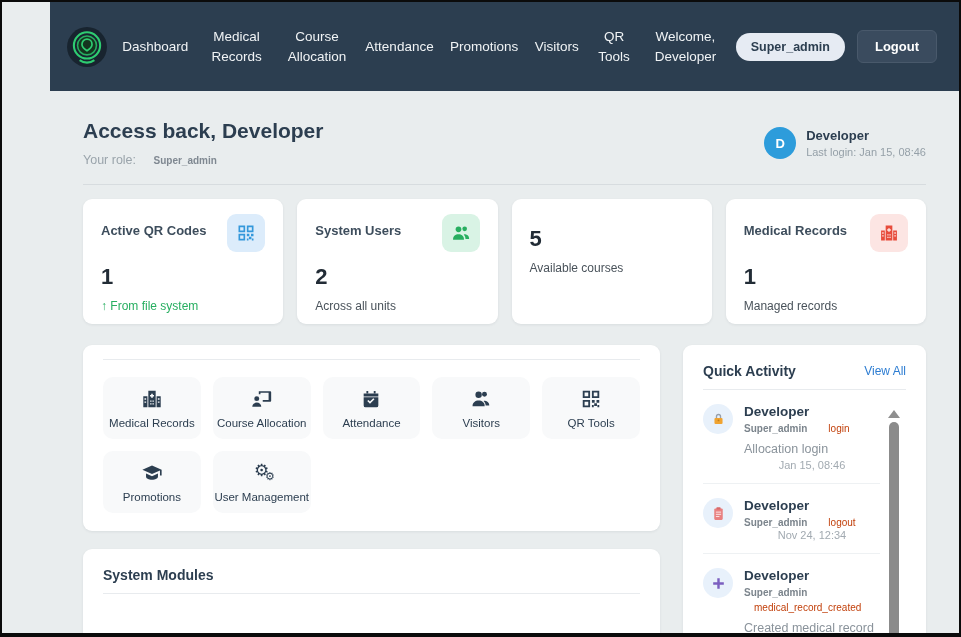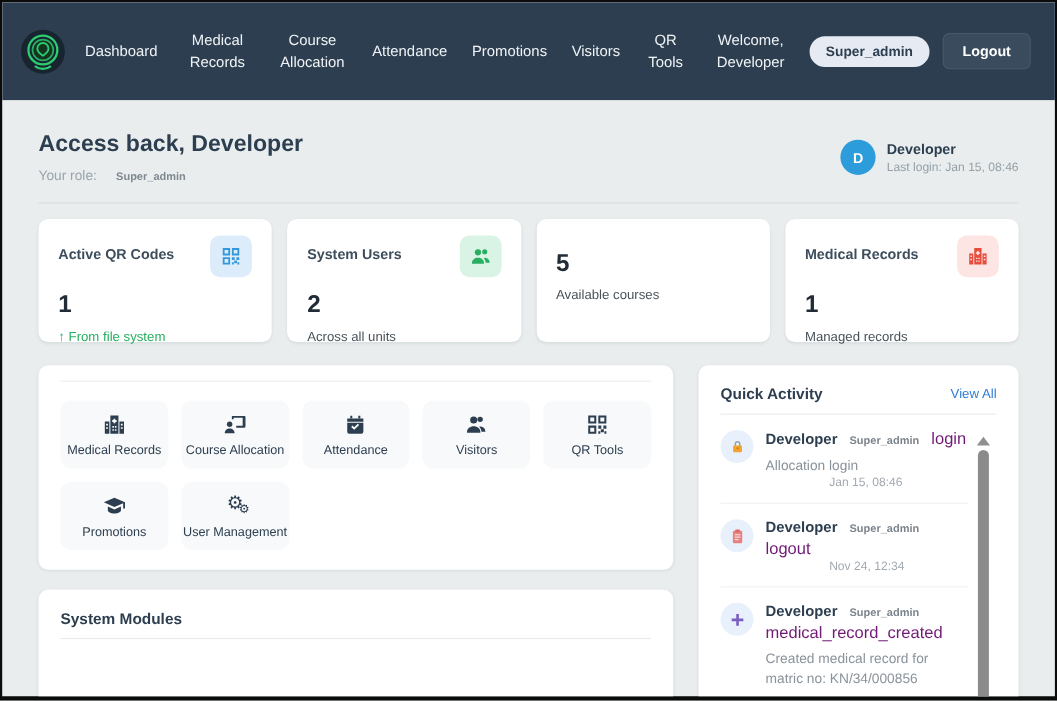--- a/index.html
+++ b/index.html
@@ -1,19 +1,19 @@
 <!DOCTYPE html>
 <html><head>
 <meta charset="utf-8">
 <style>
   * { margin:0; padding:0; box-sizing:border-box; }
   html,body { width:961px; height:637px; font-family:"Liberation Sans", sans-serif; }
   #window {
     width:961px; height:637px; overflow:hidden; background:#e9edee;
-    border:2px solid #0b0b0b; border-bottom-width:4px;
+    border:2px solid #0b0b0b; border-bottom-width:4px;padding-left:48px;
   }
   .cursor { cursor:pointer; }
 
   
   .topnav {
     height:89px; background:#2c3e50; display:flex; align-items:center;
     padding:0 22px 0 16px;
   }
   .logo { width:42px; height:42px; flex:0 0 auto; }
   .logo svg { width:100%; height:100%; display:block; }
@@ -45,21 +45,21 @@
     width:32px; height:32px; border-radius:50%; background:#2d9cdb; color:#fff;
     font-size:13px; font-weight:bold; display:flex; align-items:center; justify-content:center; cursor:pointer;
   }
   .user-name { font-size:13px; font-weight:bold; color:#2c3e50; }
   .user-login { font-size:11px; color:#95a0a8; margin-top:3px; }
   .header-divider { border:none; border-top:1px solid #d7dcdf; margin-top:17px; }
 
   
   .stats { display:grid; grid-template-columns:repeat(4,1fr); gap:14px; margin-top:14px; }
   .stat-card {
-    background:#fff; border-radius:9px; padding:15px 18px; height:112px;
+    background:#fff; border-radius:9px; padding:15px 18px; height:125px;
     box-shadow:0 1px 3px rgba(20,30,40,.07);
   }
   .stat-top { display:flex; justify-content:space-between; align-items:flex-start; }
   .stat-title { font-size:13px; font-weight:bold; color:#3d4d5c; padding-top:9px; }
   .stat-icon { width:38px; height:38px; border-radius:9px; display:flex; align-items:center; justify-content:center; }
   .stat-icon svg { width:20px; height:20px; display:block; }
   .stat-value { font-size:22px; font-weight:bold; color:#222c36; margin-top:12px; }
   .stat-sub { font-size:12px; margin-top:9px; color:#49525a; }
 
   
@@ -87,21 +87,21 @@
   .view-all { font-size:12px; color:#2d7dd2; cursor:pointer; }
   .activity-list { position:relative; padding-right:26px; }
   .activity-item { display:flex; gap:11px; padding:14px 0 12px 0; border-bottom:1px solid #eef1f3; }
   .activity-item:last-child { border-bottom:none; }
   .act-icon { width:30px; height:30px; border-radius:50%; flex:0 0 auto;
     display:flex; align-items:center; justify-content:center; }
   .act-icon svg { width:17px; height:17px; display:block; }
   .act-line1 { display:flex; align-items:baseline; gap:11px; flex-wrap:wrap; row-gap:4px; }
   .act-user { font-size:13.5px; font-weight:bold; color:#2c3e50; }
   .act-role { font-size:10px; font-weight:bold; color:#7b848c; }
-  .act-action { font-size:15px; color:#701a75; }
+  .act-action { font-size:10px; color:#c2410c;margin-left:10px; }
   .act-desc { font-size:12.5px; color:#8a939b; margin-top:6px; line-height:1.45; }
   .act-time { font-size:11px; color:#a2aab1; margin-top:1px;text-align:center; }
 
   .scrollbar { position:absolute; top:20px; right:6px; width:12px; height:560px; cursor:pointer; }
   .scroll-arrow-up { width:0; height:0; margin:0 auto 4px auto;
     border-left:6px solid transparent; border-right:6px solid transparent; border-bottom:8px solid #8f8f8f; }
   .scroll-thumb { width:10px; margin:0 auto; height:92%; background:#8b8b8b; border-radius:6px; }
 
   .gear-combo { font-size:17px; line-height:1; position:relative; display:inline-block; }
   .gear-small { font-size:11px; position:absolute; left:11px; top:9px; }

